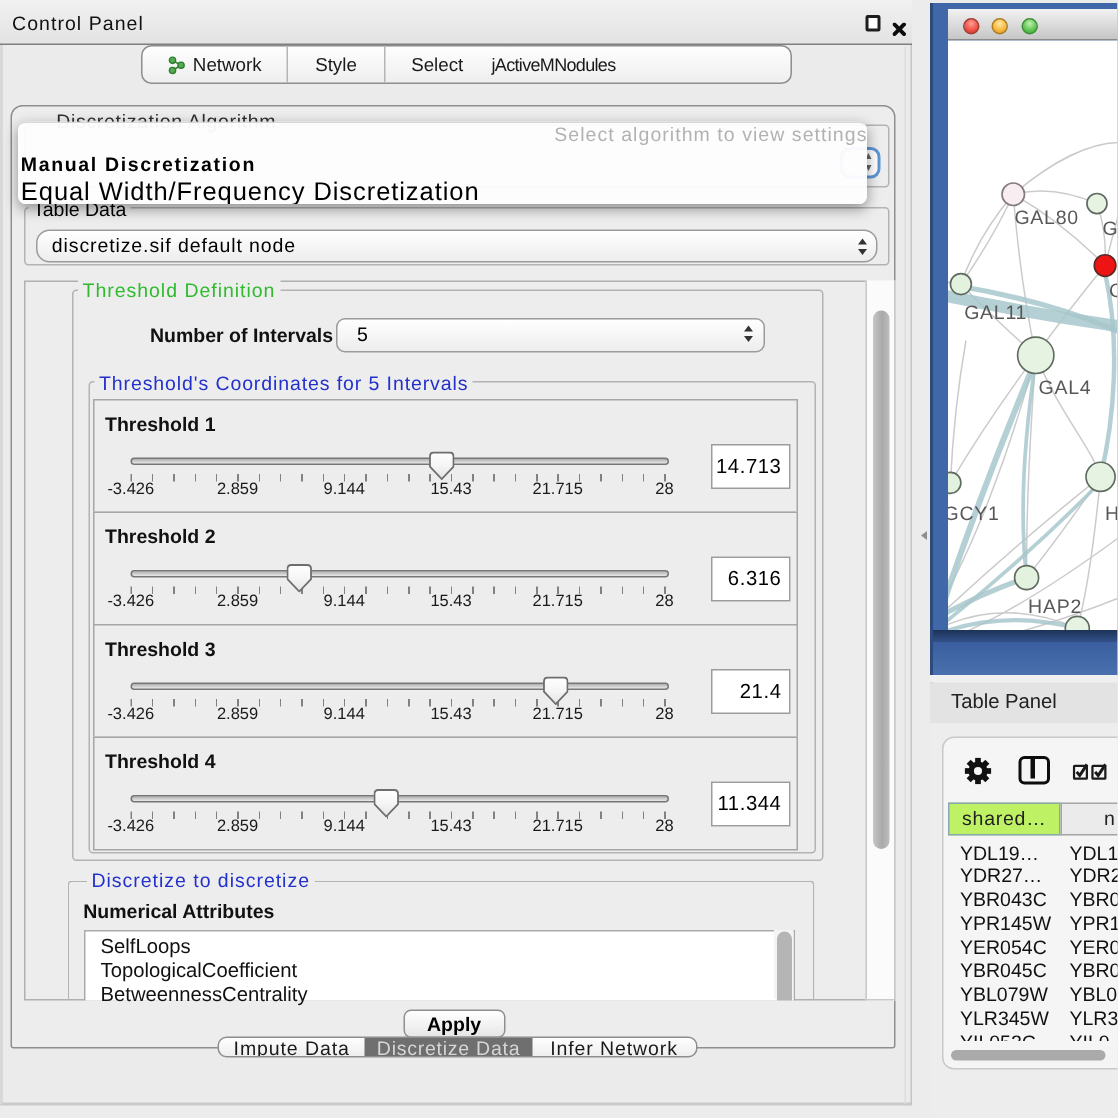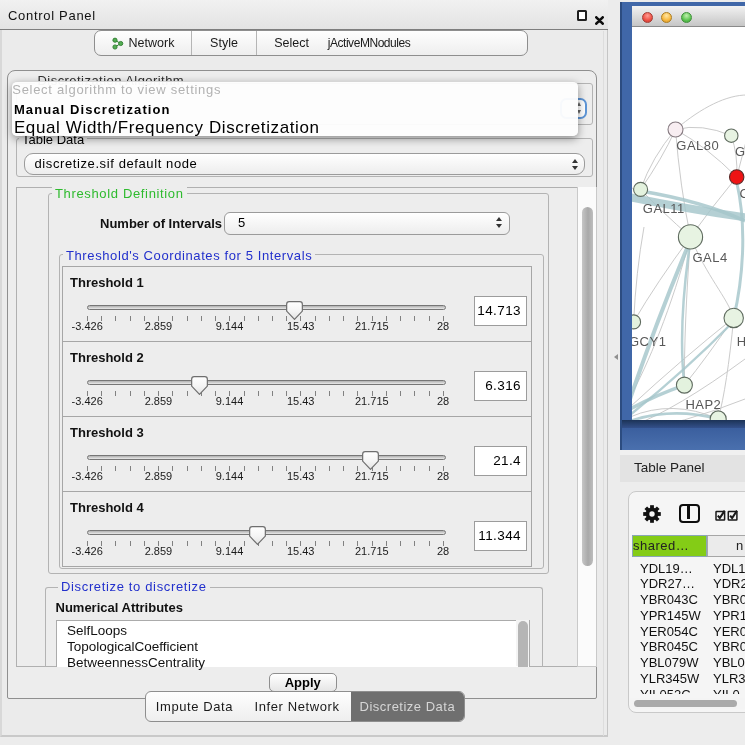--- a/index.html
+++ b/index.html
@@ -144,28 +144,28 @@
 <div class="a" style="left:45px;top:586.5px;width:498px;height:80.5px;border:1px solid #b3b3b3;border-bottom:none;border-radius:3px 3px 0 0"></div>
 <div class="glab" style="left:58px;top:579px;color:#2230cc;letter-spacing:0.65px">Discretize to discretize</div>
 <div class="blab" style="left:55.5px;top:599.5px">Numerical Attributes</div>
 <div class="a" style="left:55.6px;top:620px;width:474.4px;height:47px;background:#fff;border:1px solid #ababab;border-bottom:none"></div>
 <div class="a" style="left:67px;top:622.5px;font-size:13.5px;color:#111;line-height:16.3px">SelfLoops<br>TopologicalCoefficient<br>BetweennessCentrality</div>
 <div class="a" style="left:516px;top:620px;width:13px;height:46px;background:#f4f4f4"></div>
 <div class="a" style="left:517.5px;top:620.5px;width:10px;height:46.5px;border-radius:5px 5px 0 0;background:#b5b5b5"></div>
 
 <div class="a" style="left:269px;top:672.5px;width:67.5px;height:19.5px;border:1px solid #8f8f8f;border-radius:5px;background:linear-gradient(#ffffff,#e6e6e6);font-size:13px;font-weight:bold;text-align:center;line-height:18px">Apply</div>
 
-<div class="a" style="left:145px;top:691px;width:319.5px;height:31px;border:1px solid #8e8e8e;border-radius:6px;background:linear-gradient(#fefefe,#eeeeee);display:flex;overflow:hidden">
+<div class="a" style="left:145px;top:691px;width:319.5px;height:14px;border:1px solid #8e8e8e;border-radius:6px;background:linear-gradient(#fefefe,#eeeeee);display:flex;overflow:hidden">
 <div class="seg" style="width:97.5px;font-size:13px;letter-spacing:0.6px">Impute Data</div>
+<div class="seg" style="width:113px;font-size:13px;background:#6f6f6f;color:#d6d6d6;letter-spacing:0.5px">Discretize Data</div>
 <div class="seg" style="width:109px;font-size:13px;letter-spacing:0.6px">Infer Network</div>
-<div class="seg" style="width:113px;font-size:13px;background:#6f6f6f;color:#d6d6d6;letter-spacing:0.5px">Discretize Data</div>
 </div>
 
 <div class="a" style="left:12.3px;top:80.5px;width:566px;height:55px;background:rgba(253,253,253,0.96);border-top:1px solid rgba(208,208,208,0.85);border-radius:5px;box-shadow:0 3px 9px rgba(0,0,0,0.40);overflow:hidden">
-<div class="a" style="left:0;top:0.6px;width:100%;text-align:left;font-size:13px;color:#b2b2b2;letter-spacing:0.7px">Select algorithm to view settings</div>
+<div class="a" style="left:0;top:0.6px;width:100%;text-align:right;font-size:13px;color:#b2b2b2;letter-spacing:0.7px">Select algorithm to view settings</div>
 <div class="a" style="left:1.6px;top:20px;font-size:13px;font-weight:bold;color:#000;letter-spacing:1.1px">Manual Discretization</div>
 <div class="a" style="left:1.6px;top:36px;font-size:17px;color:#000;letter-spacing:0.62px">Equal Width/Frequency Discretization</div>
 </div>
 
 <div class="a" style="left:608px;top:0;width:12px;height:745px;background:#ececec"></div>
 <div class="a" style="left:614px;top:353.5px;width:0;height:0;border-top:3.5px solid transparent;border-bottom:3.5px solid transparent;border-right:4.5px solid #8f8f8f"></div>
 
 <div class="a" style="left:620px;top:1.5px;width:125px;height:448.5px;background:#4067a8"></div>
 <div class="a" style="left:620px;top:1.5px;width:2px;height:453.5px;background:#2c4c80"></div>
 <div class="a" style="left:622px;top:420px;width:123px;height:8px;background:linear-gradient(#1c3356,#33508a)"></div>
@@ -260,21 +260,21 @@
     </div>
 <div class="a" style="left:715px;top:508px"><svg width="27" height="13" viewBox="0 0 27 13">
         <g fill="none" stroke="#1a1a1a" stroke-width="1.5">
           <rect x="1" y="2.5" width="8.6" height="8.6" rx="0.5"></rect>
           <rect x="13.3" y="2.5" width="8.6" height="8.6" rx="0.5"></rect>
           <path d="M2.8 6.6 l2 2.4 L9.7 1.6" stroke-width="2"></path>
           <path d="M15.1 6.6 l2 2.4 L22 1.6" stroke-width="2"></path>
         </g>
       </svg></div>
 
-<div class="a" style="left:632px;top:535px;width:75px;height:21.5px;background:#84cc16;border:1px solid #8aa6b4;font-size:13px;text-align:left;line-height:20px;color:#222;letter-spacing:0.5px">shared…</div>
+<div class="a" style="left:632px;top:535px;width:75px;height:21.5px;background:#bef264;border:1px solid #8aa6b4;font-size:13px;text-align:center;line-height:20px;color:#222;letter-spacing:0.5px">shared…</div>
 <div class="a" style="left:707px;top:535px;width:38px;height:21.5px;background:#ebebeb;border:1px solid #a6a6a6;border-right:none;font-size:13px;line-height:20px;color:#222;padding-left:28px">n</div>
 
 <div class="a" style="left:640px;top:560.5px;font-size:13px;color:#111;line-height:15.8px">YDL19…<br>YDR27…<br>YBR043C<br>YPR145W<br>YER054C<br>YBR045C<br>YBL079W<br>YLR345W<br>YIL052C</div>
 <div class="a" style="left:713px;top:560.5px;font-size:13px;color:#111;line-height:15.8px">YDL1<br>YDR2<br>YBR0<br>YPR1<br>YER0<br>YBR0<br>YBL0<br>YLR3<br>YIL0</div>
 <div class="a" style="left:632px;top:694px;width:113px;height:4px;background:#f5f5f5"></div>
 
 <div class="a" style="left:630px;top:697.5px;width:115px;height:11px;background:#f4f4f4"></div>
 <div class="a" style="left:633.5px;top:699.5px;width:103px;height:7px;border-radius:3.5px;background:#aaaaaa"></div>
 </div>
 

